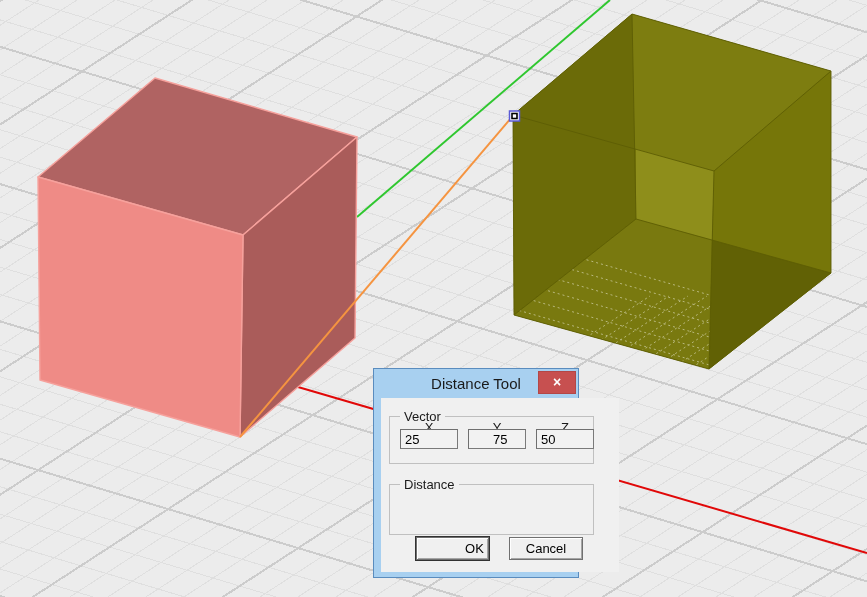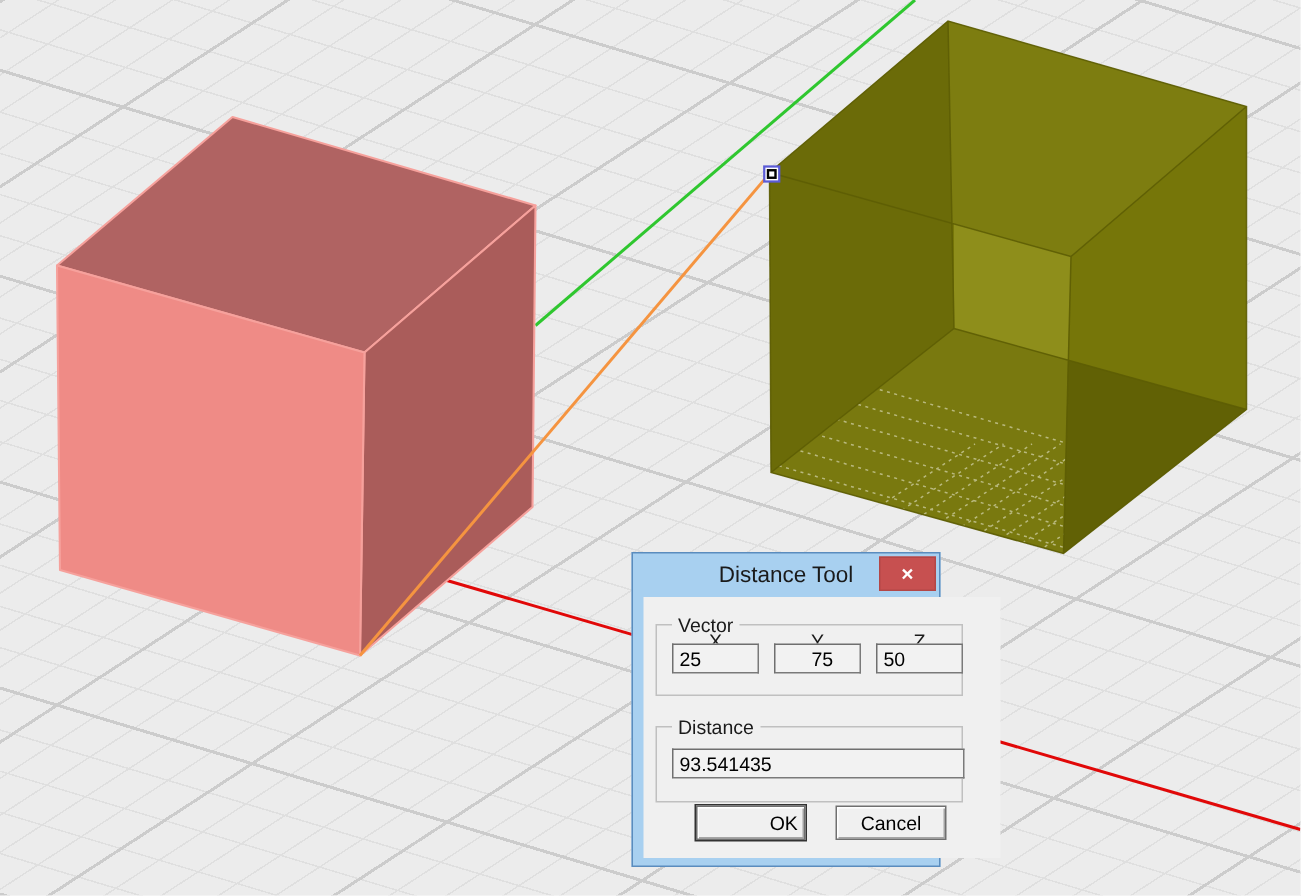--- a/index.html
+++ b/index.html
@@ -21,21 +21,20 @@
       repeating-linear-gradient(16.7deg,  var(--grid_minor) 0 1px, transparent 1px 26.3px),
       repeating-linear-gradient(147deg,   var(--grid_minor) 0 1px, transparent 1px 20.7px);
   }
   .scene-svg{position:absolute;left:0;top:0;}
   
   .dialog{
     position:absolute;left:373px;top:368px;width:206px;height:210px;
     background:var(--dialog_frame);
     border:1px solid var(--dialog_frame_border);
     z-index:10;
-    margin-left:48px;
   }
   .titlebar{position:absolute;left:0;top:0;right:0;height:29px;}
   .dialog-title{
     position:absolute;left:0;right:0;top:0;height:29px;line-height:29px;
     text-align:center;font-size:15px;color:var(--titlebar_text);
   }
   .close-btn{
     position:absolute;top:2px;right:2px;width:38px;height:23px;
     background:var(--close_bg);border:1px solid #b34747;
     color:var(--close_fg);text-align:center;line-height:21px;
@@ -155,20 +154,19 @@
         <span class="axis-label axis-x">X</span>
         <span class="axis-label axis-y">Y</span>
         <span class="axis-label axis-z">Z</span>
         <input class="field f-x" type="text" value="25" style="">
         <input class="field f-y" type="text" value="75" style="">
         <input class="field f-z" type="text" value="50" style="">
       </div>
 
       <div class="group distance-group">
         <span class="group-label">Distance</span>
-        <input class="field f-dist" type="text" value="93.541435" style="">
       </div>
 
       <button class="btn ok-btn">OK</button>
       <button class="btn cancel-btn">Cancel</button>
     </div>
   </div>
 </div>
 
 </body></html>

